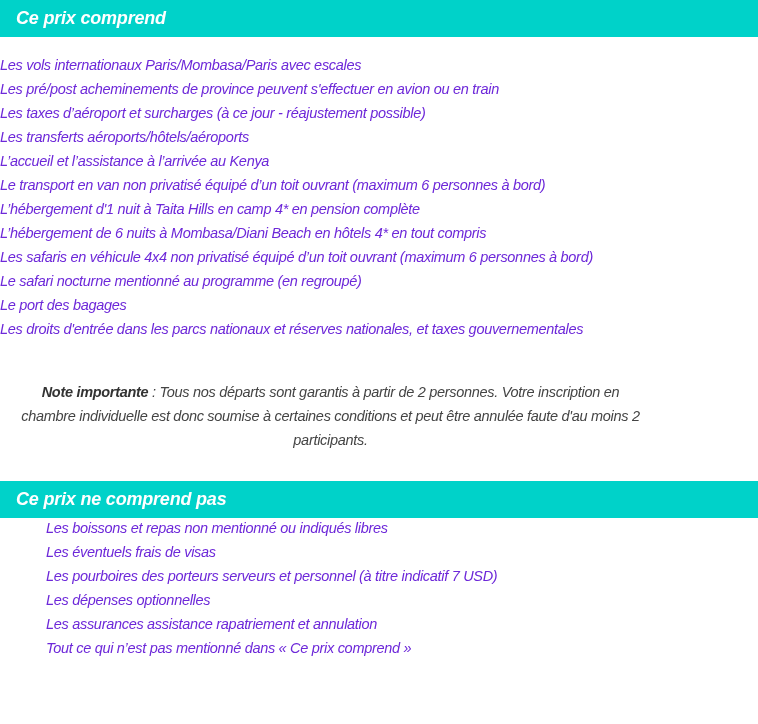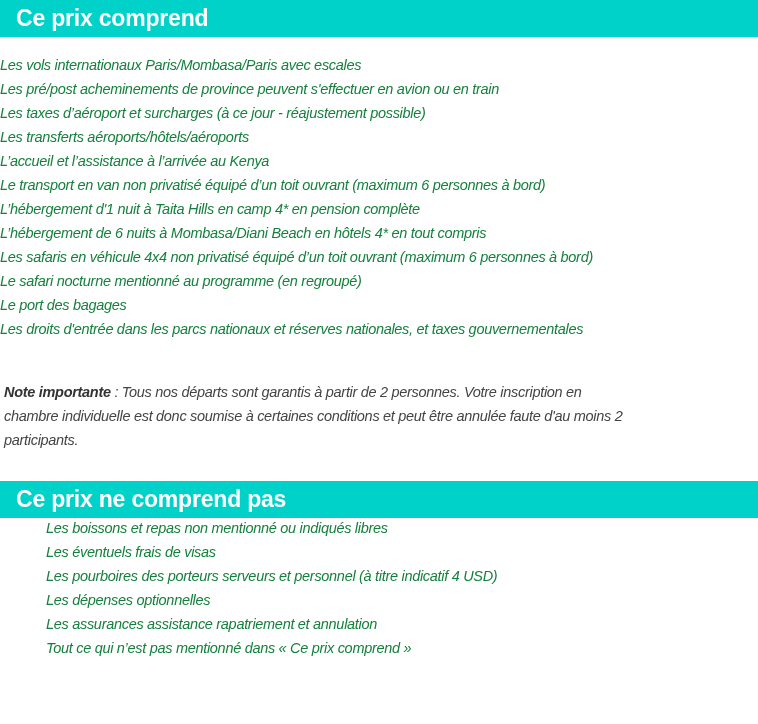--- a/index.html
+++ b/index.html
@@ -15,22 +15,23 @@
       font-family: "Liberation Sans", sans-serif;
       color: #444444;
     }
     .banner {
       position: absolute;
       left: 0;
       width: 758px;
       height: 37px;
       background: #00d2c9;
       color: #ffffff;
+      font-style: italic;
       font-weight: bold;
-      font-size: 23px;
+      font-size: 18px;
       line-height: 37px;
       padding-left: 16px;
       box-sizing: border-box;
       letter-spacing: -0.2px;
     }
     #banner-1 { top: 0; }
     #banner-2 { top: 481px; }
     .list {
       position: absolute;
       left: 0;
@@ -38,34 +39,35 @@
       padding: 0;
       list-style: none;
     }
     .list li {
       font-style: italic;
       font-size: 14.5px;
       line-height: 24px;
       height: 24px;
       white-space: nowrap;
       letter-spacing: -0.3px;
-      color: #15803d;
+      color: #6d28d9;
     }
     #list-1 { top: 53px; }
     #list-2 { top: 516px; padding-left: 46px; }
     .note {
       position: absolute;
-      left: 4px;
+      left: 16px;
       top: 365px;
       width: 629px;
       font-style: italic;
       font-size: 14.5px;
       line-height: 24px;
       letter-spacing: -0.3px;
       color: #444444;
+      text-align: center;
     }
     .note strong {
       font-weight: bold;
       color: #333333;
     }
   </style>
 </head>
 <body>
 
 <div id="banner-1" class="banner">Ce prix comprend</div>
@@ -85,17 +87,17 @@
   <li>Les droits d'entrée dans les parcs nationaux et réserves nationales, et taxes gouvernementales</li>
 </ul>
 
 <p class="note"><strong>Note importante</strong><span> : Tous nos départs sont garantis à partir de 2 personnes. Votre inscription en chambre individuelle est donc soumise à certaines conditions et peut être annulée faute d'au moins 2 participants.</span></p>
 
 <div id="banner-2" class="banner">Ce prix ne comprend pas</div>
 
 <ul id="list-2" class="list">
   <li>Les boissons et repas non mentionné ou indiqués libres</li>
   <li>Les éventuels frais de visas</li>
-  <li>Les pourboires des porteurs serveurs et personnel (à titre indicatif 4 USD)</li>
+  <li>Les pourboires des porteurs serveurs et personnel (à titre indicatif 7 USD)</li>
   <li>Les dépenses optionnelles</li>
   <li>Les assurances assistance rapatriement et annulation</li>
   <li>Tout ce qui n’est pas mentionné dans « Ce prix comprend »</li>
 </ul>
 
 </body></html>

